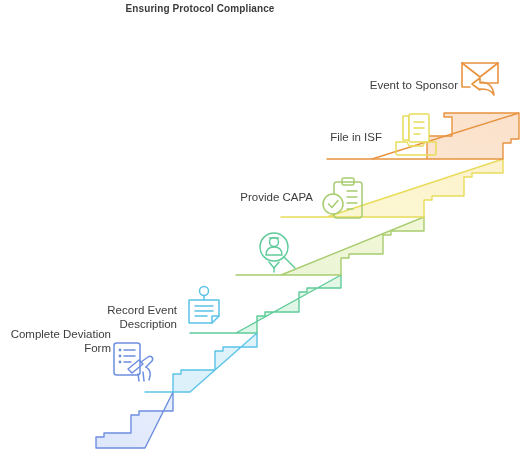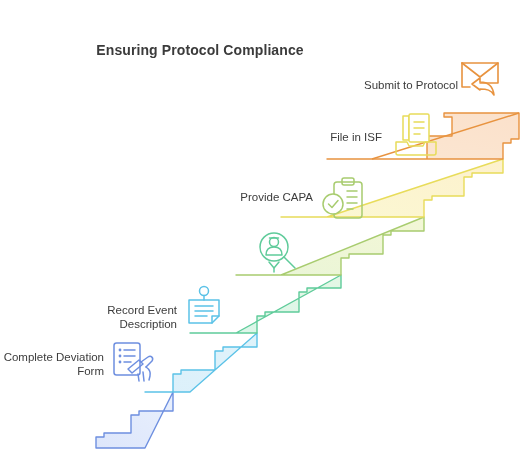--- a/index.html
+++ b/index.html
@@ -9,25 +9,24 @@
     font-family:"Liberation Sans", sans-serif;
     overflow:hidden;
     position:relative;
   }
   #stage{position:relative;width:525px;height:452px;}
 
   #title{
     position:absolute;
     left:0;top:3px;width:400px;
     text-align:center;
-    font-size:14px;
+    font-size:10px;
     font-weight:bold;
     color:#3b3b3b;
     letter-spacing:0.1px;
-    margin-top:39px;
   }
 
   svg.stairs{position:absolute;left:0;top:0;width:525px;height:452px;}
 
   .step-label{
     position:absolute;
     font-size:11.5px;
     color:#3c3c3c;
     line-height:14px;
     white-space:pre-line;
@@ -98,32 +97,32 @@
     </g>
 
     <g>
       <path d="M327,159 L503,159 L503,143 L511,143 L511,139 L519,139 L519,113
                L444,113 L444,117 L452,117 L452,136 L419,136 L419,140 L427,140 L427,159
                L372,159 Z" fill="url(#g6)" stroke="#e8933f" stroke-width="1.4" stroke-linejoin="round"></path>
       <path d="M372,159 L519,113" fill="none" stroke="#e8933f" stroke-width="1.4"></path>
     </g>
   </svg>
 
-  <div class="step-label" style="left:0px;top:350px;width:104px;">Complete Deviation
+  <div class="step-label" style="left:0px;top:327px;width:104px;padding-left:7px;">Complete Deviation
 Form</div>
 
   <div class="step-label" style="left:80px;top:291px;width:97px;margin-top:12px;">Record Event
 Description</div>
 
 
   <div class="step-label" style="left:310px;top:130px;width:72px;">File in ISF</div>
 
   <div class="step-label" style="left:215px;top:190px;width:98px;">Provide CAPA</div>
 
-  <div class="step-label" style="left:340px;top:78px;width:118px;">Submit to Protocol</div>
+  <div class="step-label" style="left:340px;top:78px;width:118px;">Event to Sponsor</div>
 
   <div class="icon-box" style="left:108px;top:338px;">
     <svg width="50" height="48" viewBox="0 0 50 48" xmlns="http://www.w3.org/2000/svg" fill="none" stroke="#6e8fe0" stroke-width="1.5" stroke-linecap="round" stroke-linejoin="round">
       <rect x="6" y="5" width="26" height="32" rx="2.5"></rect>
       <circle cx="12" cy="12" r="1.4" fill="#6e8fe0" stroke="none"></circle>
       <line x1="16" y1="12" x2="27" y2="12"></line>
       <circle cx="12" cy="18" r="1.4" fill="#6e8fe0" stroke="none"></circle>
       <line x1="16" y1="18" x2="27" y2="18"></line>
       <circle cx="12" cy="24" r="1.4" fill="#6e8fe0" stroke="none"></circle>
       <line x1="16" y1="24" x2="23" y2="24"></line>

